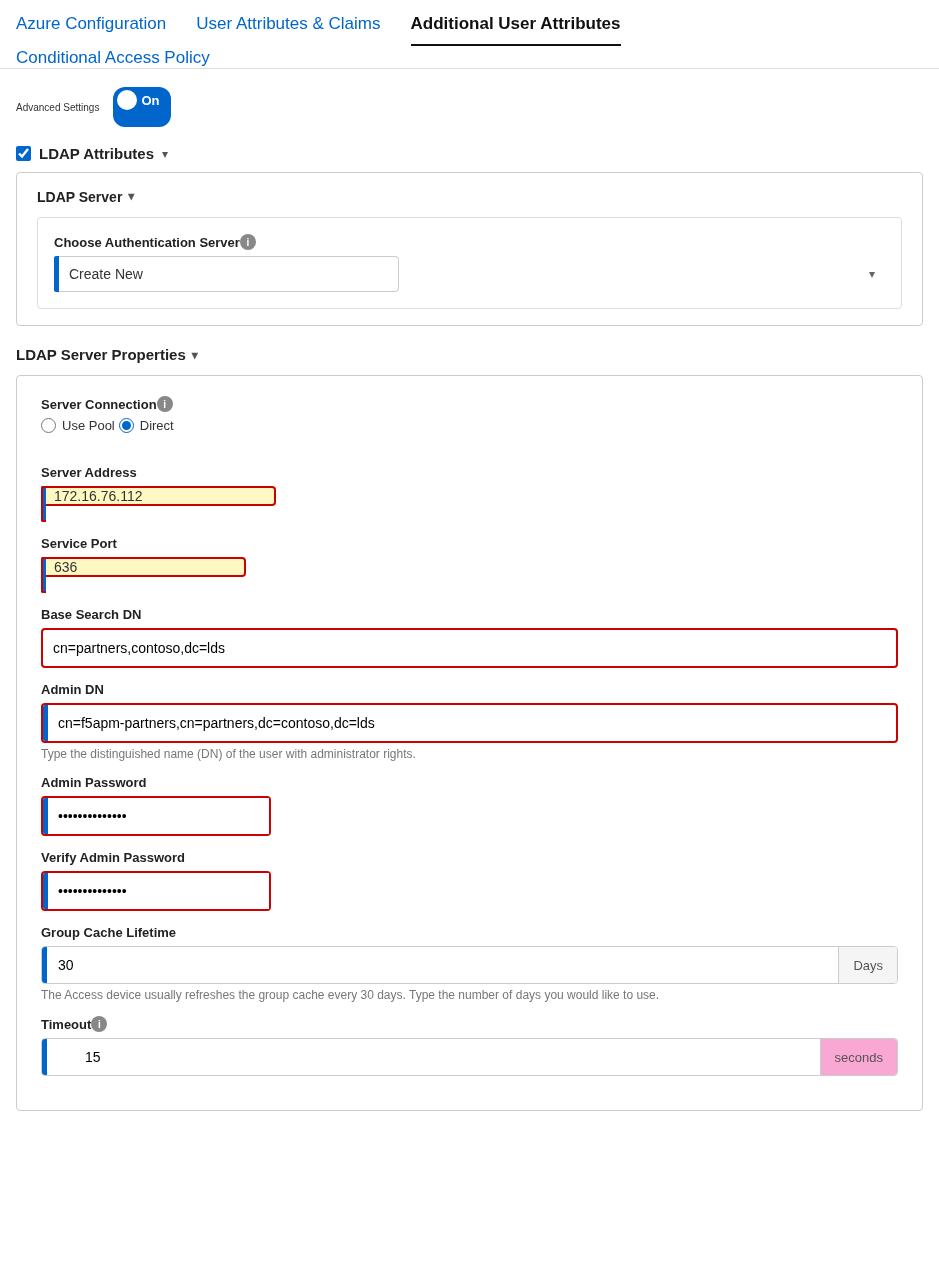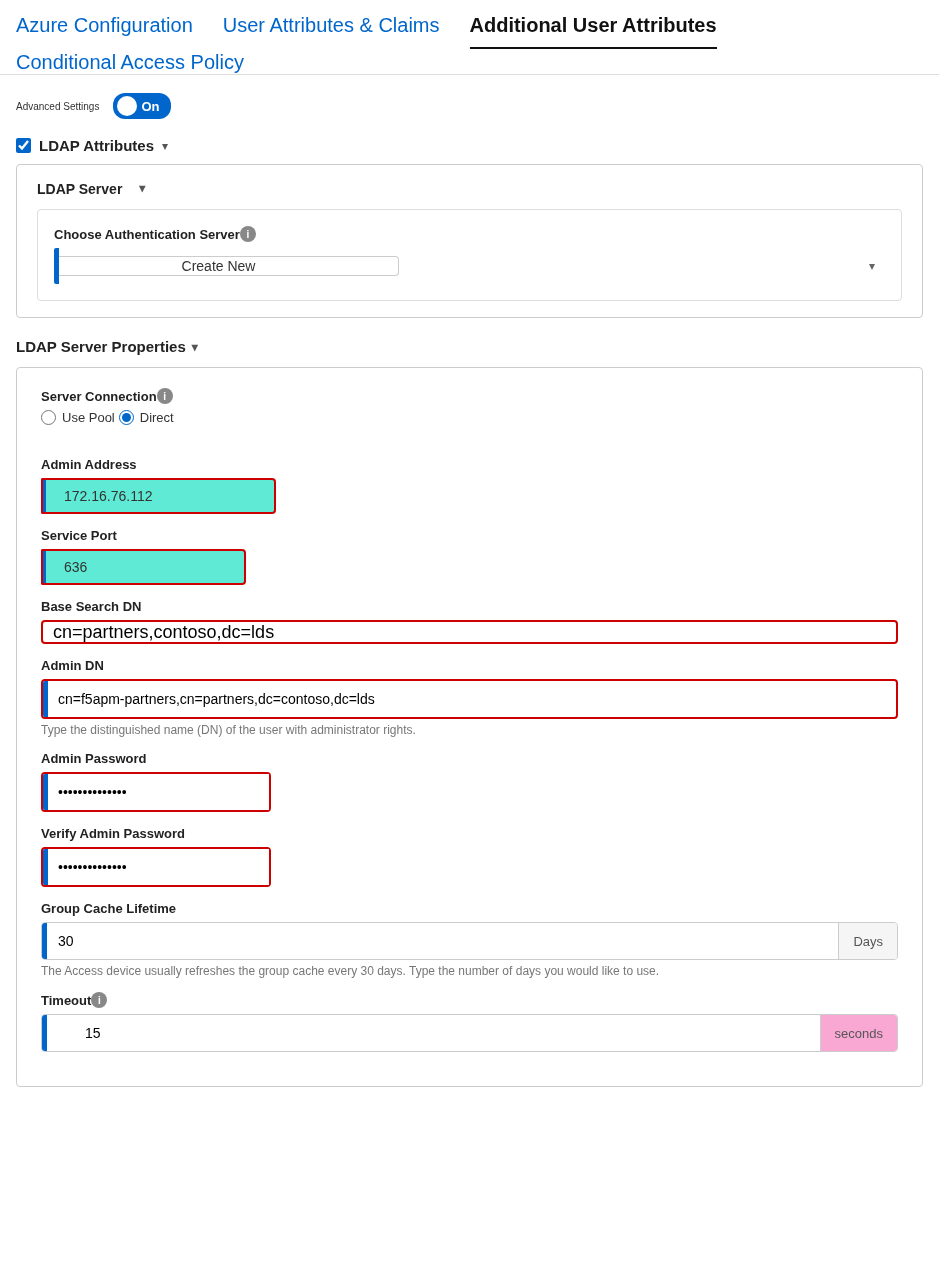--- a/index.html
+++ b/index.html
@@ -12,21 +12,21 @@
       min-height: 1277px;
     }
     .top-nav {
       display: flex;
       flex-wrap: wrap;
       padding: 14px 16px 0 16px;
       border-bottom: 1px solid #ddd;
       gap: 0 30px;
     }
     .nav-item {
-      font-size: 20px;
+      font-size: 17px;
       color: #0066cc;
       cursor: pointer;
       padding-bottom: 10px;
       text-decoration: none;
       white-space: nowrap;
       text-align: center;
     }
     .nav-item.active {
       color: #111;
       font-weight: 700;
@@ -53,21 +53,21 @@
     .advanced-label {
       font-size: 10px;
       font-weight: 500;
       color: #333;
     }
     .toggle {
       display: flex;
       align-items: center;
       background: #0066cc;
       border-radius: 12px;
-      padding: 3px 8px 3px 4px;
+      padding: 3px 8px 17px 4px;
       gap: 4px;
       cursor: pointer;
       min-width: 58px;
     }
     .toggle-knob {
       width: 20px;
       height: 20px;
       background: #fff;
       border-radius: 50%;
     }
@@ -104,21 +104,21 @@
       padding: 16px 20px;
       background: #fff;
     }
     .subsection-title {
       font-size: 14px;
       font-weight: 700;
       color: #222;
       margin-bottom: 12px;
       display: flex;
       align-items: flex-start;
-      gap: 17px;
+      gap: 6px;
     }
     .field-label {
       font-size: 13px;
       font-weight: 700;
       color: #222;
       margin-bottom: 6px;
       display: flex;
       align-items: center;
       gap: 0;
     }
@@ -148,31 +148,30 @@
     }
     .blue-bar {
       width: 5px;
       height: 36px;
       background: #0066cc;
       border-radius: 2px 0 0 2px;
       flex-shrink: 0;
     }
     .select-field {
       width: 340px;
-      height: 20px;
+      height: 36px;
       border: 1px solid #ccc;
       border-left: none;
       border-radius: 0 4px 4px 0;
       padding: 0 30px 0 10px;
       font-size: 14px;
       color: #333;
       background: #fff;
       appearance: none;
       cursor: pointer;
-      text-align: center;
     }
     .select-arrow {
       position: absolute;
       right: 10px;
       color: #666;
       pointer-events: none;
       font-size: 12px;
     }
     .ldap-props-header {
       font-size: 15px;
@@ -207,28 +206,28 @@
     }
     .form-field {
       margin-bottom: 14px;
     }
     .input-wrapper {
       display: flex;
       align-items: stretch;
     }
     .input-field {
       flex: 1;
-      height: 36px;
+      height: 20px;
       border: 1px solid #ccc;
       border-left: none;
       border-radius: 0 4px 4px 0;
-      padding: 0 18px;
+      padding: 0 8px;
       font-size: 14px;
       color: #333;
-      background: #5eead4;
+      background: #fef9c3;
     }
     .field-hint {
       font-size: 12px;
       color: #777;
       margin-top: 4px;
     }
   </style>
 </head>
 <body>
 
@@ -299,39 +298,39 @@
           <span>Use Pool</span>
         </label>
         <label class="radio-option">
           <input type="radio" name="server-connection" checked="" style="">
           <span>Direct</span>
         </label>
       </div>
     </div>
 
     <div class="form-field">
-      <div class="field-label">Admin Address</div>
+      <div class="field-label">Server Address</div>
       <div class="input-wrapper">
         <div class="blue-bar" style="border: 2px solid #cc0000; border-right: none; box-sizing: border-box;"></div>
         <input type="text" class="input-field" style="border-top: 2px solid rgb(204, 0, 0); border-right: 2px solid rgb(204, 0, 0); border-bottom: 2px solid rgb(204, 0, 0); border-image: initial; border-left: none; width: 230px; flex: 0 0 auto;" value="172.16.76.112">
       </div>
     </div>
 
     <div class="form-field">
       <div class="field-label">Service Port</div>
       <div class="input-wrapper">
         <div class="blue-bar" style="border: 2px solid #cc0000; border-right: none; box-sizing: border-box;"></div>
         <input type="text" class="input-field" style="border-top: 2px solid rgb(204, 0, 0); border-right: 2px solid rgb(204, 0, 0); border-bottom: 2px solid rgb(204, 0, 0); border-image: initial; border-left: none; width: 200px; flex: 0 0 auto;" value="636">
       </div>
     </div>
 
     <div class="form-field">
       <div class="field-label">Base Search DN</div>
       <div style="border: 2px solid #cc0000; border-radius: 4px; display: flex; align-items: stretch;">
-        <input type="text" style="flex: 1 1 0%; height: 20px; border: none; border-radius: 8px; padding: 0px 10px; font-size: 18px; outline: none;" value="cn=partners,contoso,dc=lds">
+        <input type="text" style="flex: 1 1 0%; height: 36px; border: none; border-radius: 8px; padding: 0px 10px; font-size: 14px; outline: none;" value="cn=partners,contoso,dc=lds">
       </div>
     </div>
 
     <div class="form-field">
       <div class="field-label">Admin DN</div>
       <div class="input-wrapper" style="border: 2px solid #cc0000; border-radius: 4px;">
         <div class="blue-bar" style="background: #0066cc; border-radius: 2px 0 0 2px;"></div>
         <input type="text" style="flex: 1 1 0%; height: 36px; border: none; padding: 0px 10px; font-size: 14px; outline: none; border-radius: 0px 4px 4px 0px;" value="cn=f5apm-partners,cn=partners,dc=contoso,dc=lds">
       </div>
       <div class="field-hint">Type the distinguished name (DN) of the user with administrator rights.</div>

